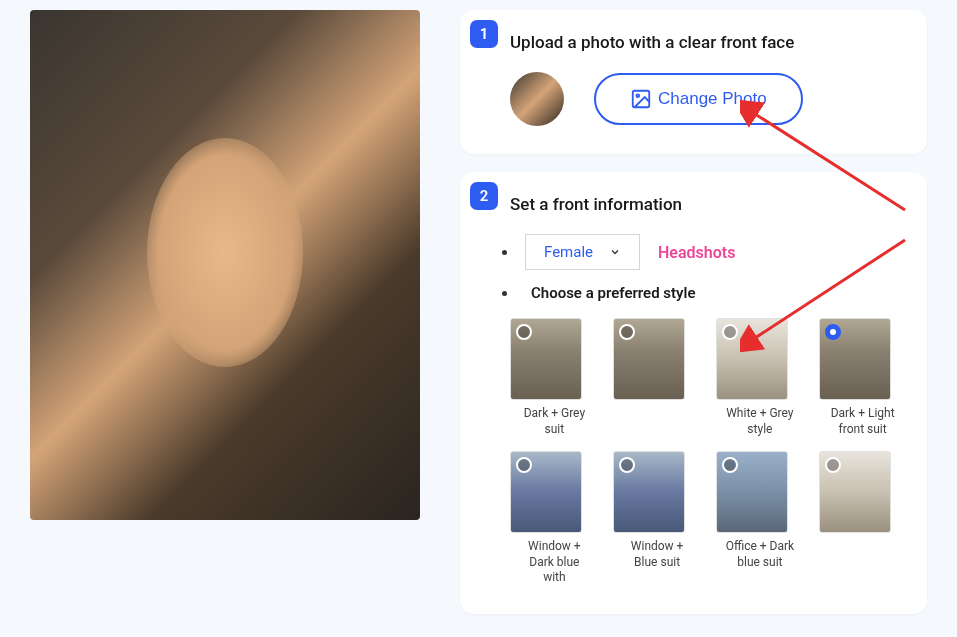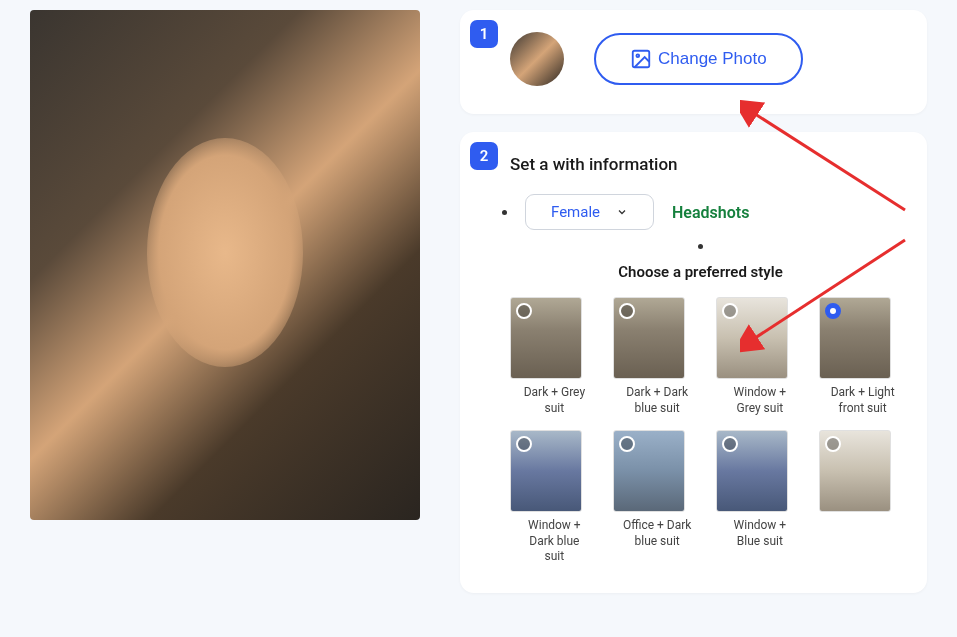--- a/index.html
+++ b/index.html
@@ -108,48 +108,47 @@
     }
     .bullet {
       width: 5px;
       height: 5px;
       background: #333;
       border-radius: 50%;
       flex-shrink: 0;
     }
     .gender-select {
       border: 1px solid #d0d5dd;
-      border-radius: 9px;
-      padding: 8px 25px;
+      border-radius: 0;
+      padding: 8px 18px;
       display: flex;
       align-items: center;
       gap: 16px;
       font-size: 15px;
       color: #2f5cf0;
       cursor: pointer;
       background: #fff;
     }
     .chevron {
       width: 12px;
       height: 12px;
     }
     .headshots-label {
       font-size: 16px;
       font-weight: 600;
-      color: #15803d;
+      color: #ec4899;
     }
     .style-label {
       font-size: 15px;
       font-weight: 600;
       color: #1a1a1a;
       display: flex;
       align-items: center;
-      gap: 14px;
+      gap: 24px;
       margin-bottom: 16px;
-      flex-direction: column;
     }
     .style-grid {
       display: grid;
       grid-template-columns: repeat(4, 1fr);
       gap: 14px 14px;
     }
     .style-item {
       display: flex;
       flex-direction: column;
       align-items: center;
@@ -209,36 +208,37 @@
 </head>
 <body>
 
 <div class="left-panel">
   <div class="main-photo"></div>
 </div>
 
 <div class="right-panel">
   <div class="card">
     <div class="step-badge">1</div>
+    <div class="card-title">Upload a photo with a clear front face</div>
     <div class="upload-row">
       <div class="photo-thumb"></div>
       <button class="change-btn">
         <svg class="photo-icon" viewBox="0 0 24 24" fill="none" stroke="#2f5cf0" stroke-width="2">
           <rect x="3" y="3" width="18" height="18" rx="2"></rect>
           <circle cx="8.5" cy="8.5" r="1.5"></circle>
           <path d="M21 15l-5-5L5 21"></path>
         </svg>
         <span>Change Photo</span>
       </button>
     </div>
   </div>
 
   <div class="card">
     <div class="step-badge">2</div>
-    <div class="card-title">Set a with information</div>
+    <div class="card-title">Set a front information</div>
 
     <div class="info-row">
       <span class="bullet"></span>
       <div class="gender-select">
         <span>Female</span>
         <svg class="chevron" viewBox="0 0 24 24" fill="none" stroke="#333" stroke-width="2.5">
           <path d="M6 9l6 6 6-6"></path>
         </svg>
       </div>
       <span class="headshots-label">Headshots</span>
@@ -253,51 +253,50 @@
         <div class="style-item">
           <div class="style-thumb ">
             <div class="radio-indicator"></div>
           </div>
           <div class="style-caption">Dark + Grey suit</div>
         </div>
         <div class="style-item">
           <div class="style-thumb ">
             <div class="radio-indicator"></div>
           </div>
-          <div class="style-caption">Dark + Dark blue suit</div>
         </div>
         <div class="style-item">
           <div class="style-thumb white-bg">
             <div class="radio-indicator"></div>
           </div>
-          <div class="style-caption">Window + Grey suit</div>
+          <div class="style-caption">White + Grey style</div>
         </div>
         <div class="style-item">
           <div class="style-thumb ">
             <div class="radio-indicator selected"></div>
           </div>
           <div class="style-caption">Dark + Light front suit</div>
         </div>
         <div class="style-item">
           <div class="style-thumb window-bg">
             <div class="radio-indicator"></div>
           </div>
-          <div class="style-caption">Window + Dark blue suit</div>
+          <div class="style-caption">Window + Dark blue with</div>
+        </div>
+        <div class="style-item">
+          <div class="style-thumb window-bg">
+            <div class="radio-indicator"></div>
+          </div>
+          <div class="style-caption">Window + Blue suit</div>
         </div>
         <div class="style-item">
           <div class="style-thumb office-bg">
             <div class="radio-indicator"></div>
           </div>
           <div class="style-caption">Office + Dark blue suit</div>
-        </div>
-        <div class="style-item">
-          <div class="style-thumb window-bg">
-            <div class="radio-indicator"></div>
-          </div>
-          <div class="style-caption">Window + Blue suit</div>
         </div>
         <div class="style-item">
           <div class="style-thumb white-bg">
             <div class="radio-indicator"></div>
           </div>
         </div>
       </div>
   </div>
 </div>
 

